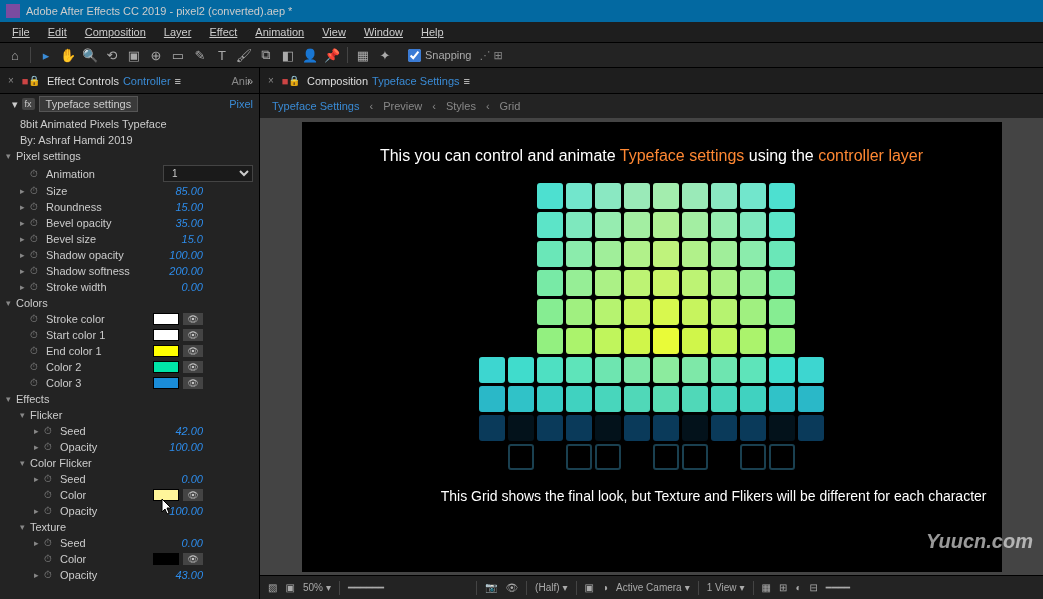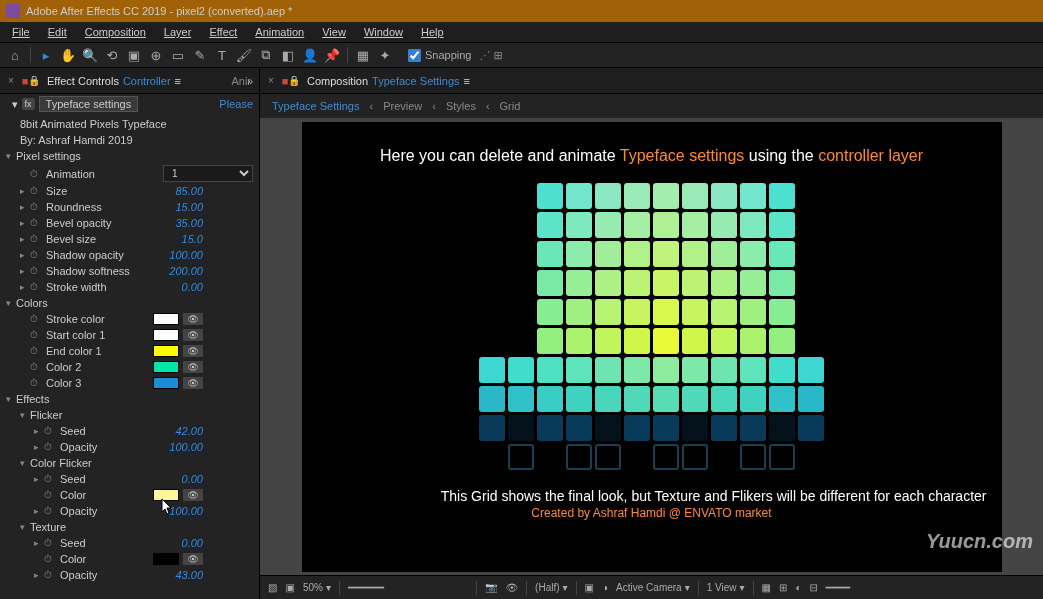--- a/index.html
+++ b/index.html
@@ -1,17 +1,17 @@
 <!DOCTYPE html>
 <html><head>
 <meta charset="utf-8">
 <style>
 * { margin:0; padding:0; box-sizing:border-box; font-family:'Segoe UI',Tahoma,sans-serif; }
 body { background:#1e1e1e; color:#ccc; font-size:11px; width:1043px; height:599px; overflow:hidden; position:relative; }
-.titlebar { background:#a16207; height:22px; display:flex; align-items:center; padding:0 6px; }
+.titlebar { background:#0369a1; height:22px; display:flex; align-items:center; padding:0 6px; }
 .titlebar .ae-icon { width:14px; height:14px; background:#7b4ca0; margin-right:6px; display:inline-block; }
 .titlebar span { color:#ccc; font-size:11px; }
 .menubar { background:#1e1e1e; height:20px; display:flex; align-items:center; padding:0 4px; gap:2px; }
 .menubar span { padding:2px 8px; color:#ccc; cursor:pointer;text-decoration:underline; }
 .toolbar { background:#232323; height:26px; display:flex; align-items:center; padding:0 6px; gap:4px; border-top:1px solid #000; border-bottom:1px solid #000;}
 .tool-icon { width:18px; height:18px; display:inline-flex; align-items:center; justify-content:center; color:#aaa; cursor:pointer; font-size:13px; }
 .tool-sep { width:1px; height:16px; background:#444; margin:0 2px;}
 .snapping { display:flex; align-items:center; gap:4px; margin-left:10px; color:#aaa;}
 .snapping input { accent-color:#3a7bd5; }
 .workspace { display:flex; height:calc(100% - 68px); }
@@ -122,21 +122,21 @@
         <span style="color:#3a8bd5">Controller</span>
         <span>≡</span>
       </span>
       <span style="margin-left:auto;color:#888">Anir</span>
       <span class="tab-menu">»</span>
     </div>
     <div class="effect-name-row">
       <span class="twirl indent-0">▾</span>
       <span class="fx-badge">fx</span>
       <span class="effect-name-box">Typeface settings</span>
-      <span class="reset-link">Please</span>
+      <span class="reset-link">Pixel</span>
     </div>
     <div class="prop-list" id="proplist">
         <div class="prop-row indent-1">
           <span class="prop-label">8bit Animated Pixels Typeface</span>
         </div>
         <div class="prop-row indent-1">
           <span class="prop-label">By: Ashraf Hamdi 2019</span>
         </div>
         <div class="prop-row indent-0">
           <span class="twirl">▾</span>
@@ -329,21 +329,21 @@
         <span class="bc-sep">‹</span>
         <span>Preview</span>
         <span class="bc-sep">‹</span>
         <span>Styles</span>
         <span class="bc-sep">‹</span>
         <span>Grid</span>
       </div>
     <div class="viewer">
       <div class="comp-view">
         <div class="comp-text1">
-          <span>Here you can delete and animate </span><span class="accent">Typeface settings</span><span> using the </span><span class="accent">controller layer</span>
+          <span>This you can control and animate </span><span class="accent">Typeface settings</span><span> using the </span><span class="accent">controller layer</span>
         </div>
         <div class="pixel-grid" id="pixelgrid">
             <div class="pixel-row">
               <div class="pixel" style="visibility: hidden;"></div>
               <div class="pixel" style="visibility: hidden;"></div>
               <div class="pixel" style="background: rgb(77, 224, 208);"></div>
               <div class="pixel" style="background: rgb(114, 230, 204);"></div>
               <div class="pixel" style="background: rgb(138, 232, 194);"></div>
               <div class="pixel" style="background: rgb(154, 234, 184);"></div>
               <div class="pixel" style="background: rgb(163, 237, 174);"></div>
@@ -474,21 +474,20 @@
               <div class="pixel" style="visibility: hidden;"></div>
               <div class="pixel ghost"></div>
               <div class="pixel ghost"></div>
               <div class="pixel" style="visibility: hidden;"></div>
               <div class="pixel ghost"></div>
               <div class="pixel ghost"></div>
               <div class="pixel" style="visibility: hidden;"></div>
             </div>
           </div>
         <div class="comp-text3">This Grid shows the final look, but Texture and Flikers will be different for each character</div>
-        <div class="comp-text4">Created by Ashraf Hamdi @ ENVATO market</div>
       </div>
       <div class="watermark">Yuucn.com</div>
     </div>
     <div class="footer-bar">
       <span class="footer-item">▧</span>
       <span class="footer-item">▣</span>
       <span class="footer-item"><span>50%</span> ▾</span>
       <span class="footer-sep"></span>
       <span class="footer-item" style="width:120px">━━━━━━</span>
       <span class="footer-sep"></span>

